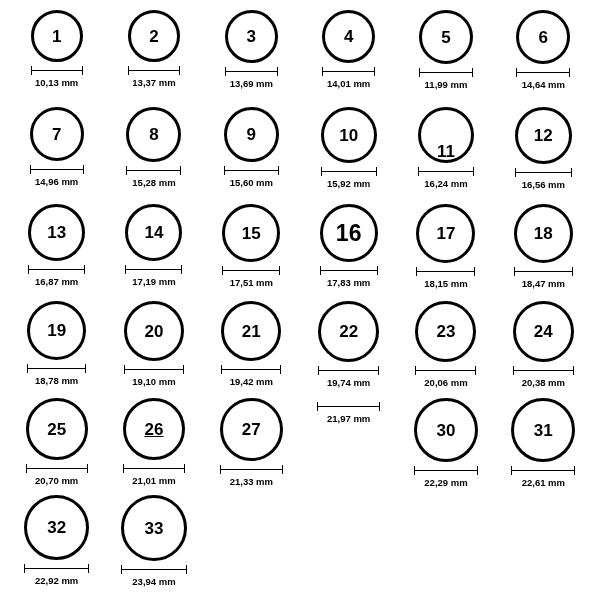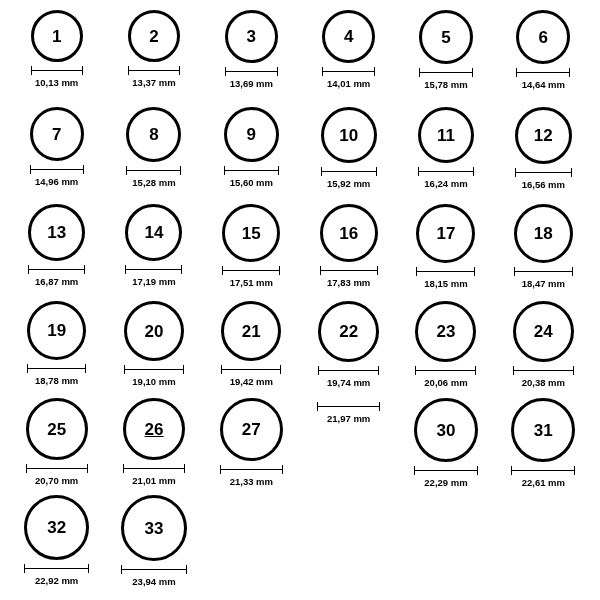--- a/index.html
+++ b/index.html
@@ -126,21 +126,21 @@
         </div>
         <div class="mm-label">14,01 mm</div>
       </div>
       <div class="cell">
         <div class="ring" style="width: 54px; height: 54px;">
           <span class="ring-number" style="font-size: 17px;">5</span>
         </div>
         <div class="measure">
           <div class="bar" style="width: 54px;"></div>
         </div>
-        <div class="mm-label">15,78 mm</div>
+        <div class="mm-label">11,99 mm</div>
       </div>
       <div class="cell">
         <div class="ring" style="width: 54px; height: 54px;">
           <span class="ring-number" style="font-size: 17px;">6</span>
         </div>
         <div class="measure">
           <div class="bar" style="width: 54px;"></div>
         </div>
         <div class="mm-label">14,64 mm</div>
       </div>
@@ -174,21 +174,21 @@
       <div class="cell">
         <div class="ring" style="width: 56px; height: 56px;">
           <span class="ring-number" style="font-size: 17px;">10</span>
         </div>
         <div class="measure">
           <div class="bar" style="width: 56px;"></div>
         </div>
         <div class="mm-label">15,92 mm</div>
       </div>
       <div class="cell">
-        <div class="ring" style="width: 56px; height: 56px;">
+        <div class="ring" style="width: 56px; height: 56px; align-items: flex-end;">
           <span class="ring-number" style="font-size: 17px;">11</span>
         </div>
         <div class="measure">
           <div class="bar" style="width: 56px;"></div>
         </div>
         <div class="mm-label">16,24 mm</div>
       </div>
       <div class="cell">
         <div class="ring" style="width: 57px; height: 57px;">
           <span class="ring-number" style="font-size: 17px;">12</span>
@@ -220,21 +220,21 @@
         <div class="ring" style="width: 58px; height: 58px;">
           <span class="ring-number" style="font-size: 17px;">15</span>
         </div>
         <div class="measure">
           <div class="bar" style="width: 58px;"></div>
         </div>
         <div class="mm-label">17,51 mm</div>
       </div>
       <div class="cell">
         <div class="ring" style="width: 58px; height: 58px;">
-          <span class="ring-number" style="font-size: 17px;">16</span>
+          <span class="ring-number" style="font-size: 23px;">16</span>
         </div>
         <div class="measure">
           <div class="bar" style="width: 58px;"></div>
         </div>
         <div class="mm-label">17,83 mm</div>
       </div>
       <div class="cell">
         <div class="ring" style="width: 59px; height: 59px;">
           <span class="ring-number" style="font-size: 17px;">17</span>
         </div>

